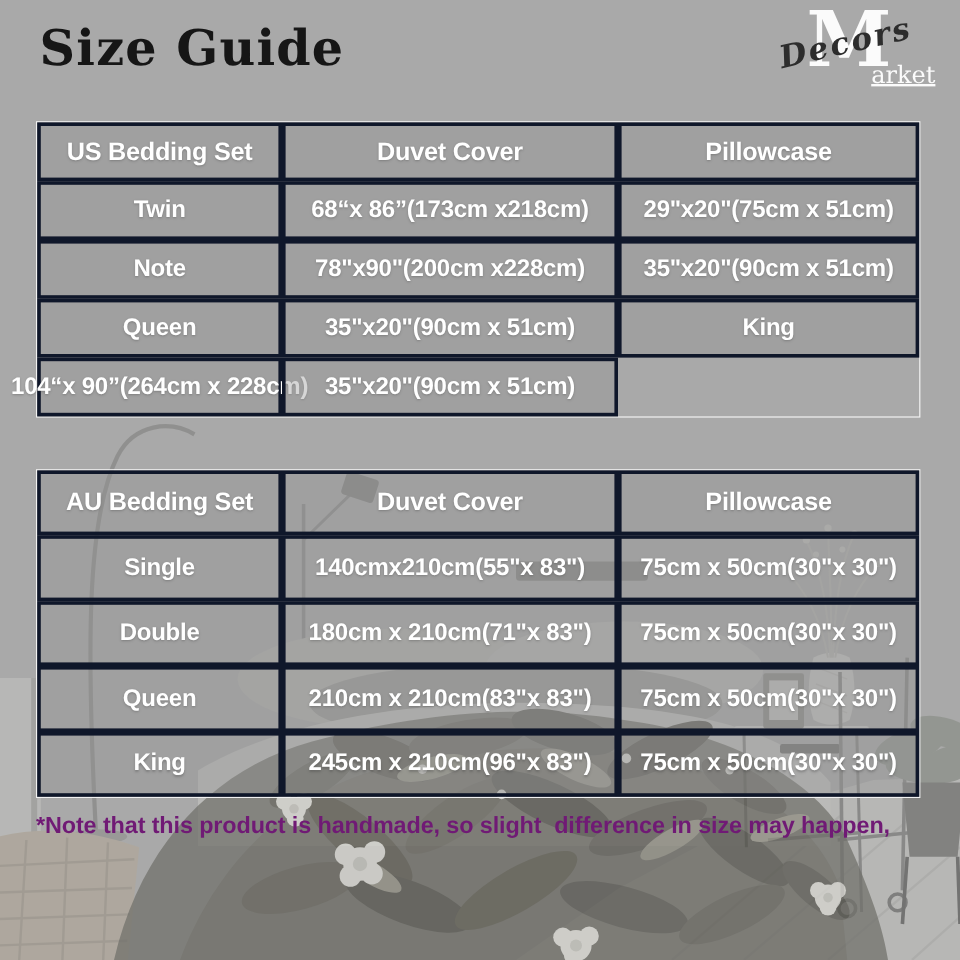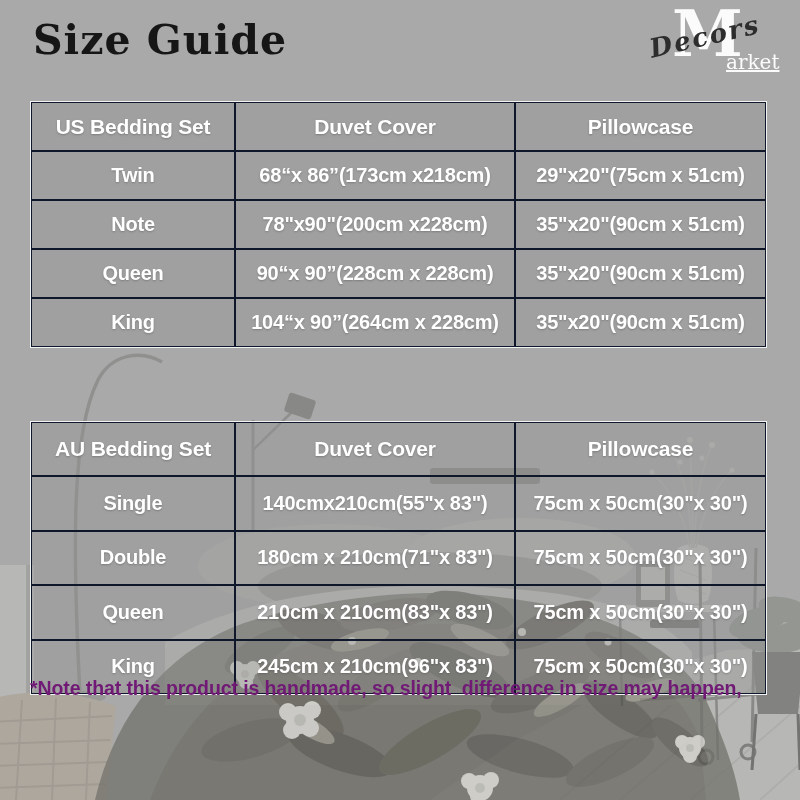--- a/index.html
+++ b/index.html
@@ -18,23 +18,23 @@
   .logo-script{position:absolute;left:2px;top:28px;font-family:"DejaVu Serif",serif;
           font-style:italic;font-weight:600;font-size:26px;line-height:1;color:#2d2d2d;
           transform:rotate(-13deg);transform-origin:left center;letter-spacing:2px;}
   .logo-rest{position:absolute;left:78px;top:44px;font-family:"DejaVu Serif",serif;
           font-size:20px;line-height:1;color:#fbfbfb;text-decoration:underline;}
 
   .size-table{position:absolute;left:30px;width:737px;display:grid;z-index:2;
           grid-template-columns:204px 280px 1fr;box-sizing:border-box;
           border:1px solid #f2f2f2;}
   .t1{top:101px;grid-template-rows:49px repeat(4,49px);}
-  .t2{top:391px;grid-template-rows:54px repeat(4,54.5px);margin-top:30px;}
+  .t2{top:391px;grid-template-rows:54px repeat(4,54.5px);}
   .cell{display:flex;align-items:center;justify-content:center;
-        border:1px solid #0f172a;background:rgba(148,148,148,.38);
+        border:3px solid #0f172a;background:rgba(148,148,148,.38);
         color:#ffffff;font-weight:700;font-size:20px;letter-spacing:-0.2px;
         text-shadow:0 1px 2px rgba(60,60,60,.35);white-space:nowrap;}
   .th{font-size:21px;}
 
   .notes{position:absolute;left:30px;top:677px;z-index:3;color:#701a75;
          font-weight:700;font-size:19.5px;line-height:1.18;letter-spacing:-0.1px;}
   .note{white-space:pre;}
   .note2{margin-top:12px;}
 </style>
 </head>
@@ -213,21 +213,20 @@
 
     <div class="cell">Twin</div>
     <div class="cell">68“x 86”(173cm x218cm)</div>
     <div class="cell">29"x20"(75cm x 51cm)</div>
 
     <div class="cell">Note</div>
     <div class="cell">78"x90"(200cm x228cm)</div>
     <div class="cell">35"x20"(90cm x 51cm)</div>
 
     <div class="cell">Queen</div>
-    <div class="cell">90“x 90”(228cm x 228cm)</div>
     <div class="cell">35"x20"(90cm x 51cm)</div>
 
     <div class="cell">King</div>
     <div class="cell">104“x 90”(264cm x 228cm)</div>
     <div class="cell">35"x20"(90cm x 51cm)</div>
   </div>
 
   <div class="size-table t2">
     <div class="cell th">AU Bedding Set</div>
     <div class="cell th">Duvet Cover</div>

